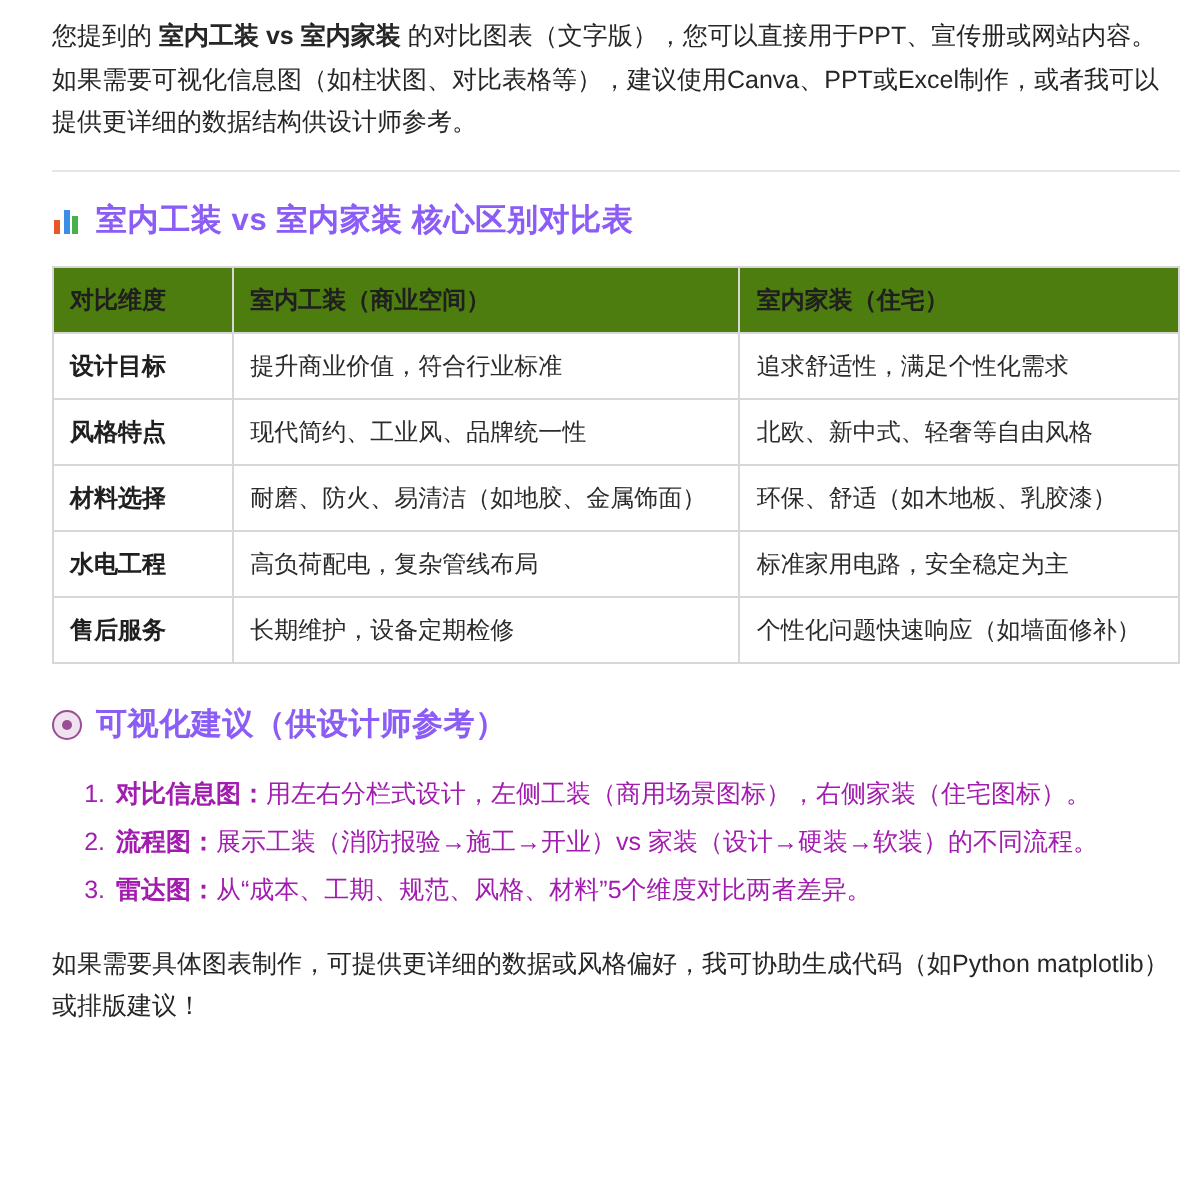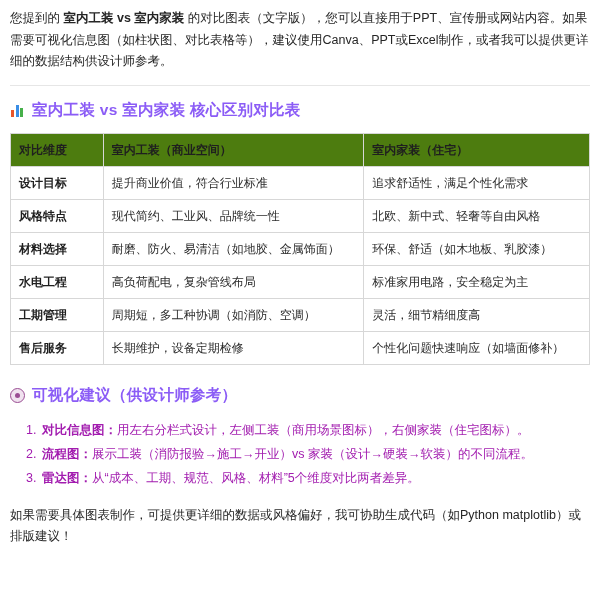--- a/index.html
+++ b/index.html
@@ -11,21 +11,21 @@
     height: 600px;
     background: #ffffff;
     font-family: "Liberation Sans", "DejaVu Sans", sans-serif;
     color: #2b2b2b;
     overflow: hidden;
   }
   .page {
     width: 600px;
     height: 600px;
     box-sizing: border-box;
-    padding: 8px 10px 0 10px;
+    padding: 8px 10px 0 26px;
     position: relative;
   }
   .intro {
     font-size: 12.5px;
     line-height: 1.72;
     color: #262626;
     margin: 0 0 10px 0;
   }
   .intro .bold {
     font-weight: bold;
@@ -179,25 +179,20 @@
         <td class="dim">材料选择</td>
         <td>耐磨、防火、易清洁（如地胶、金属饰面）</td>
         <td>环保、舒适（如木地板、乳胶漆）</td>
       </tr>
       <tr>
         <td class="dim">水电工程</td>
         <td>高负荷配电，复杂管线布局</td>
         <td>标准家用电路，安全稳定为主</td>
       </tr>
       <tr>
-        <td class="dim">工期管理</td>
-        <td>周期短，多工种协调（如消防、空调）</td>
-        <td>灵活，细节精细度高</td>
-      </tr>
-      <tr>
         <td class="dim">售后服务</td>
         <td>长期维护，设备定期检修</td>
         <td>个性化问题快速响应（如墙面修补）</td>
       </tr>
     </tbody>
   </table>
 
   <div class="section-head" style="margin-top:20px;">
     <span class="icon-pin"></span>
     <span class="title">可视化建议（供设计师参考）</span>

